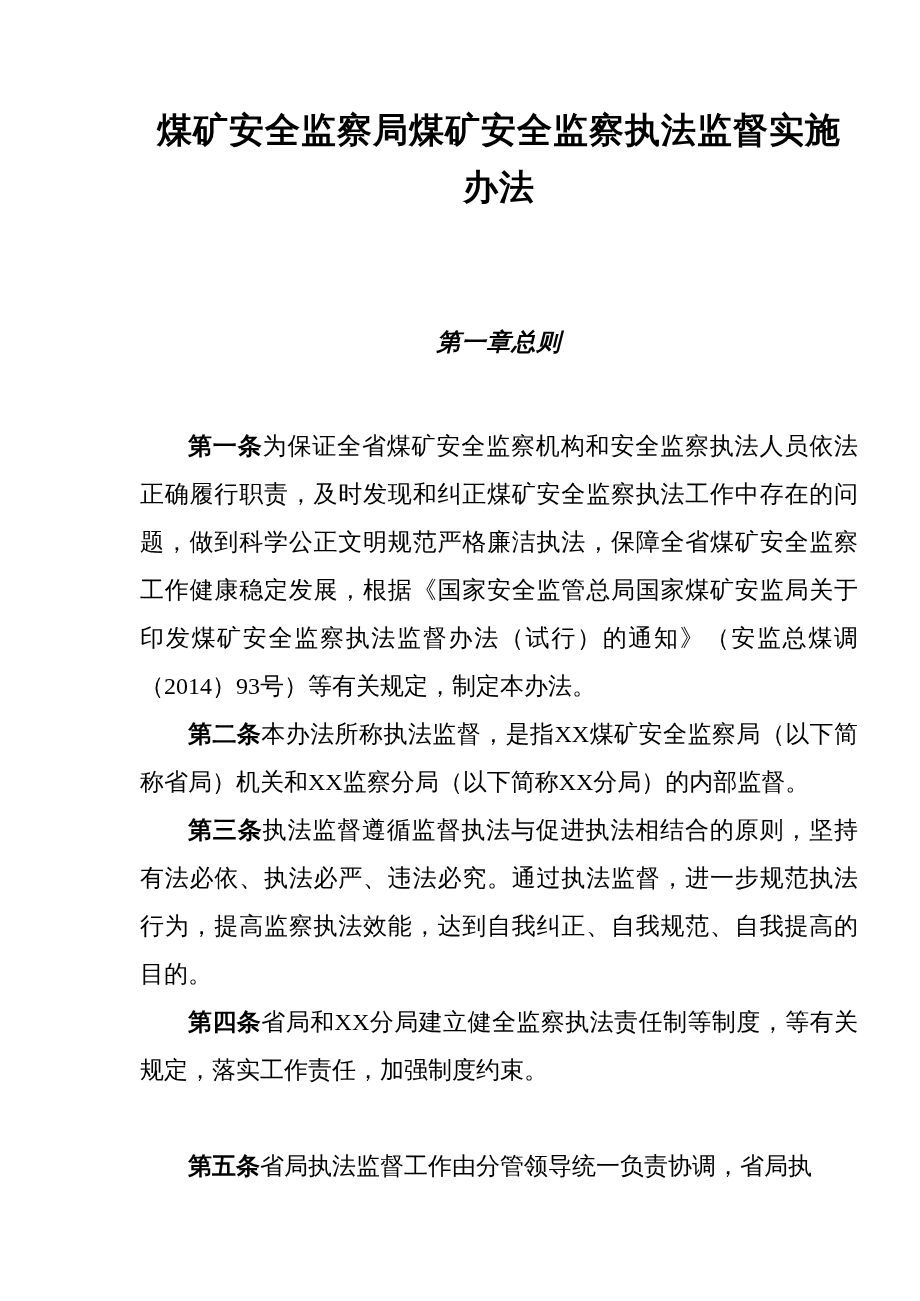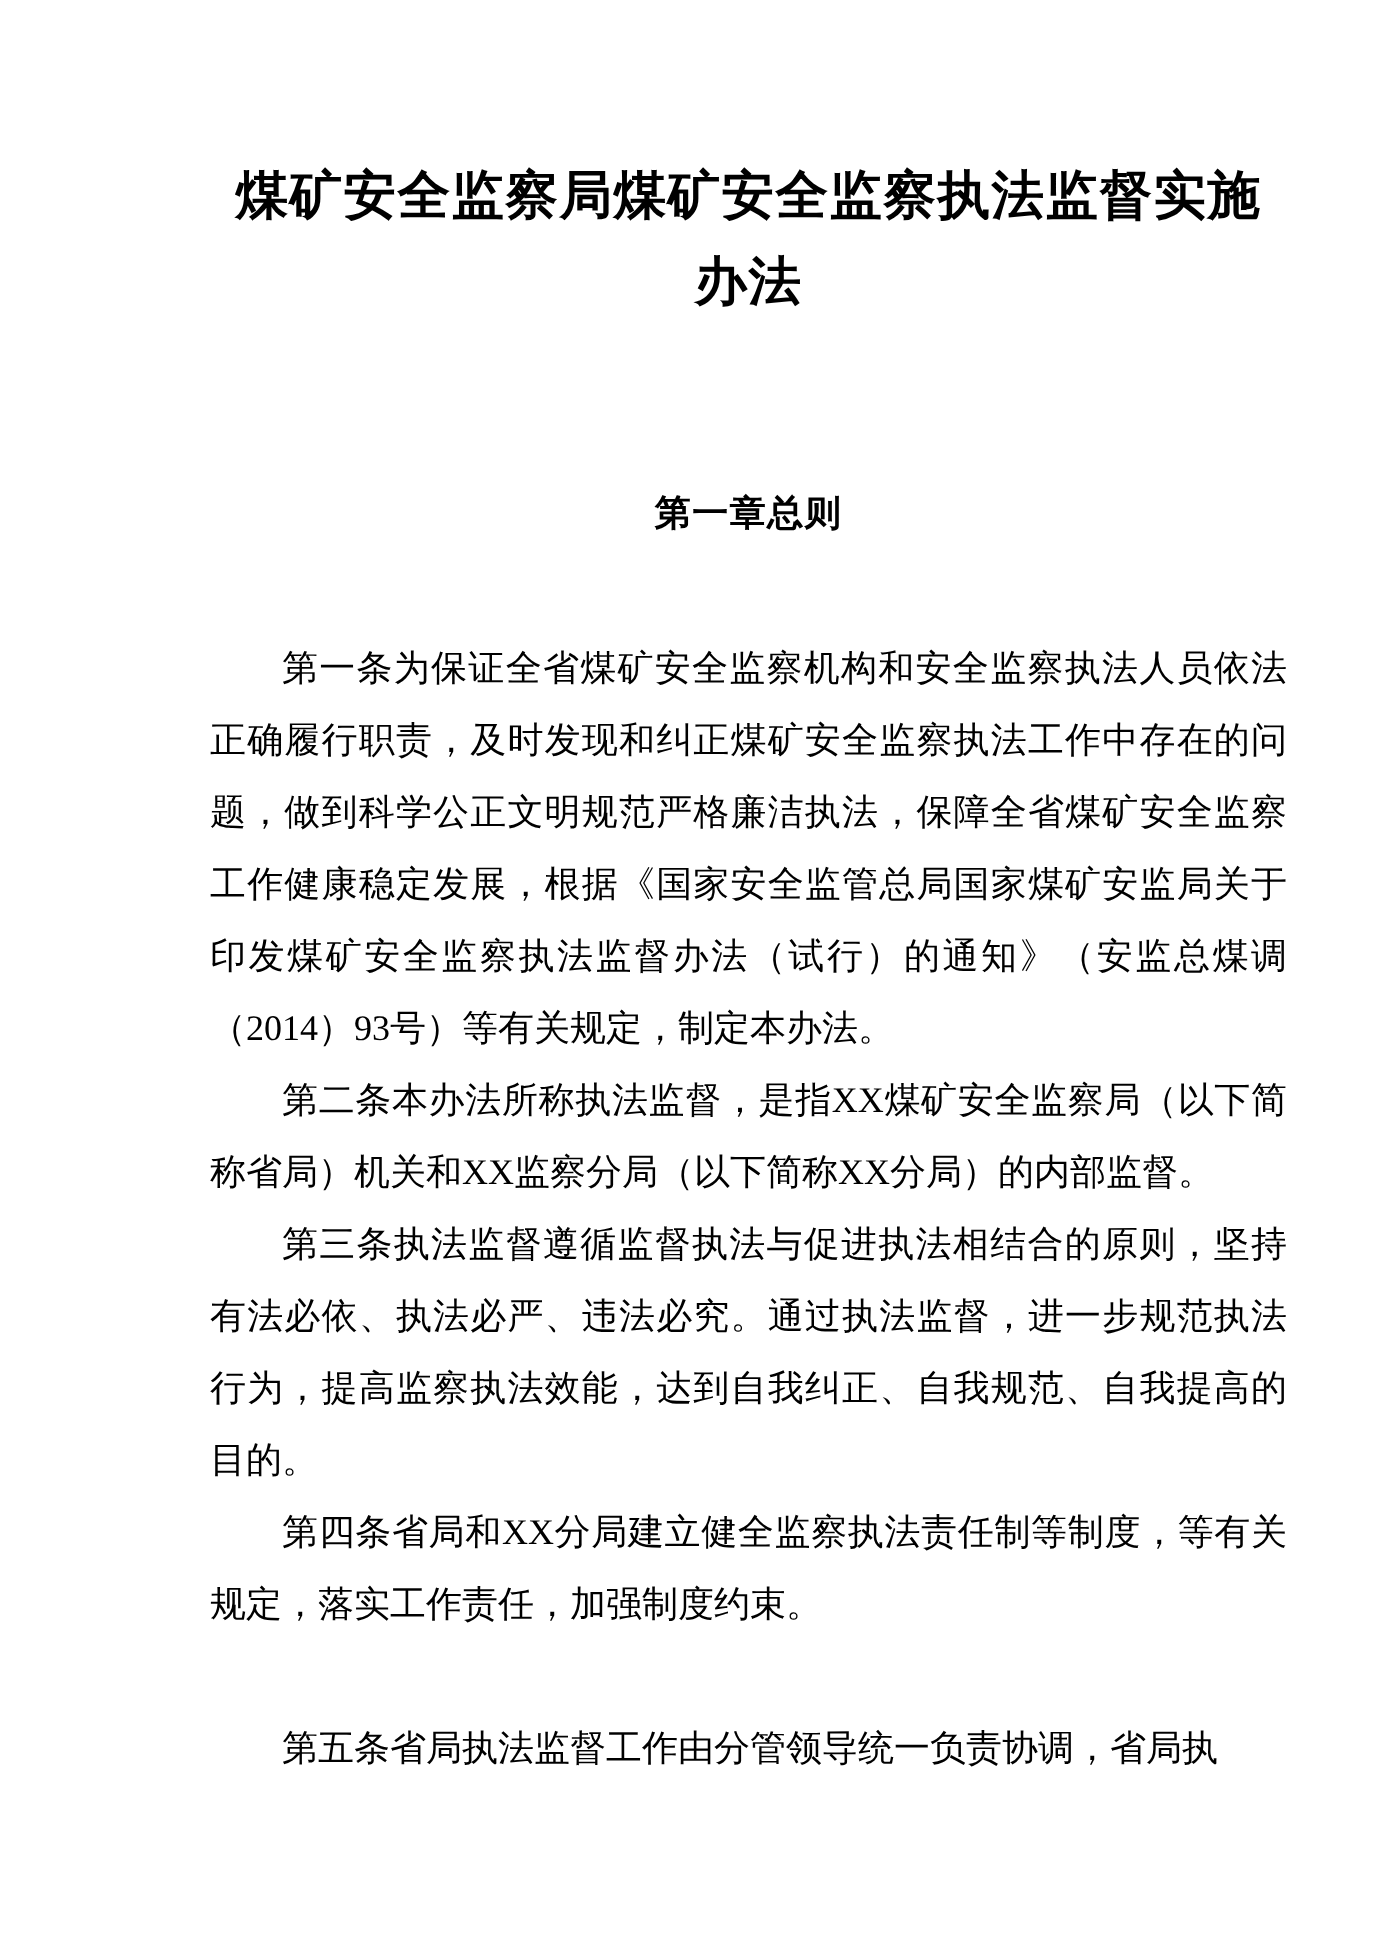--- a/index.html
+++ b/index.html
@@ -25,36 +25,37 @@
     text-align: center;
     color: #000000;
   }
   .chapter-heading {
     margin-top: 110px;
     font-size: 24px;
     font-weight: 700;
     text-align: center;
     letter-spacing: 1px;
     color: #000000;
+    font-style: italic;
   }
   .body-text {
     margin-top: 64px;
     font-size: 24px;
     line-height: 48px;
     text-align: justify;
     text-justify: inter-ideograph;
   }
   .body-text p {
     text-indent: 2em;
   }
   .body-text p.spaced {
     margin-top: 48px;
   }
   .article-lead {
-    font-weight: 400;
+    font-weight: 700;
   }
 </style>
 </head>
 <body>
 
 <div class="page">
 
   <h1 class="doc-title">煤矿安全监察局煤矿安全监察执法监督实施办法</h1>
 
   <h2 class="chapter-heading">第一章总则</h2>

